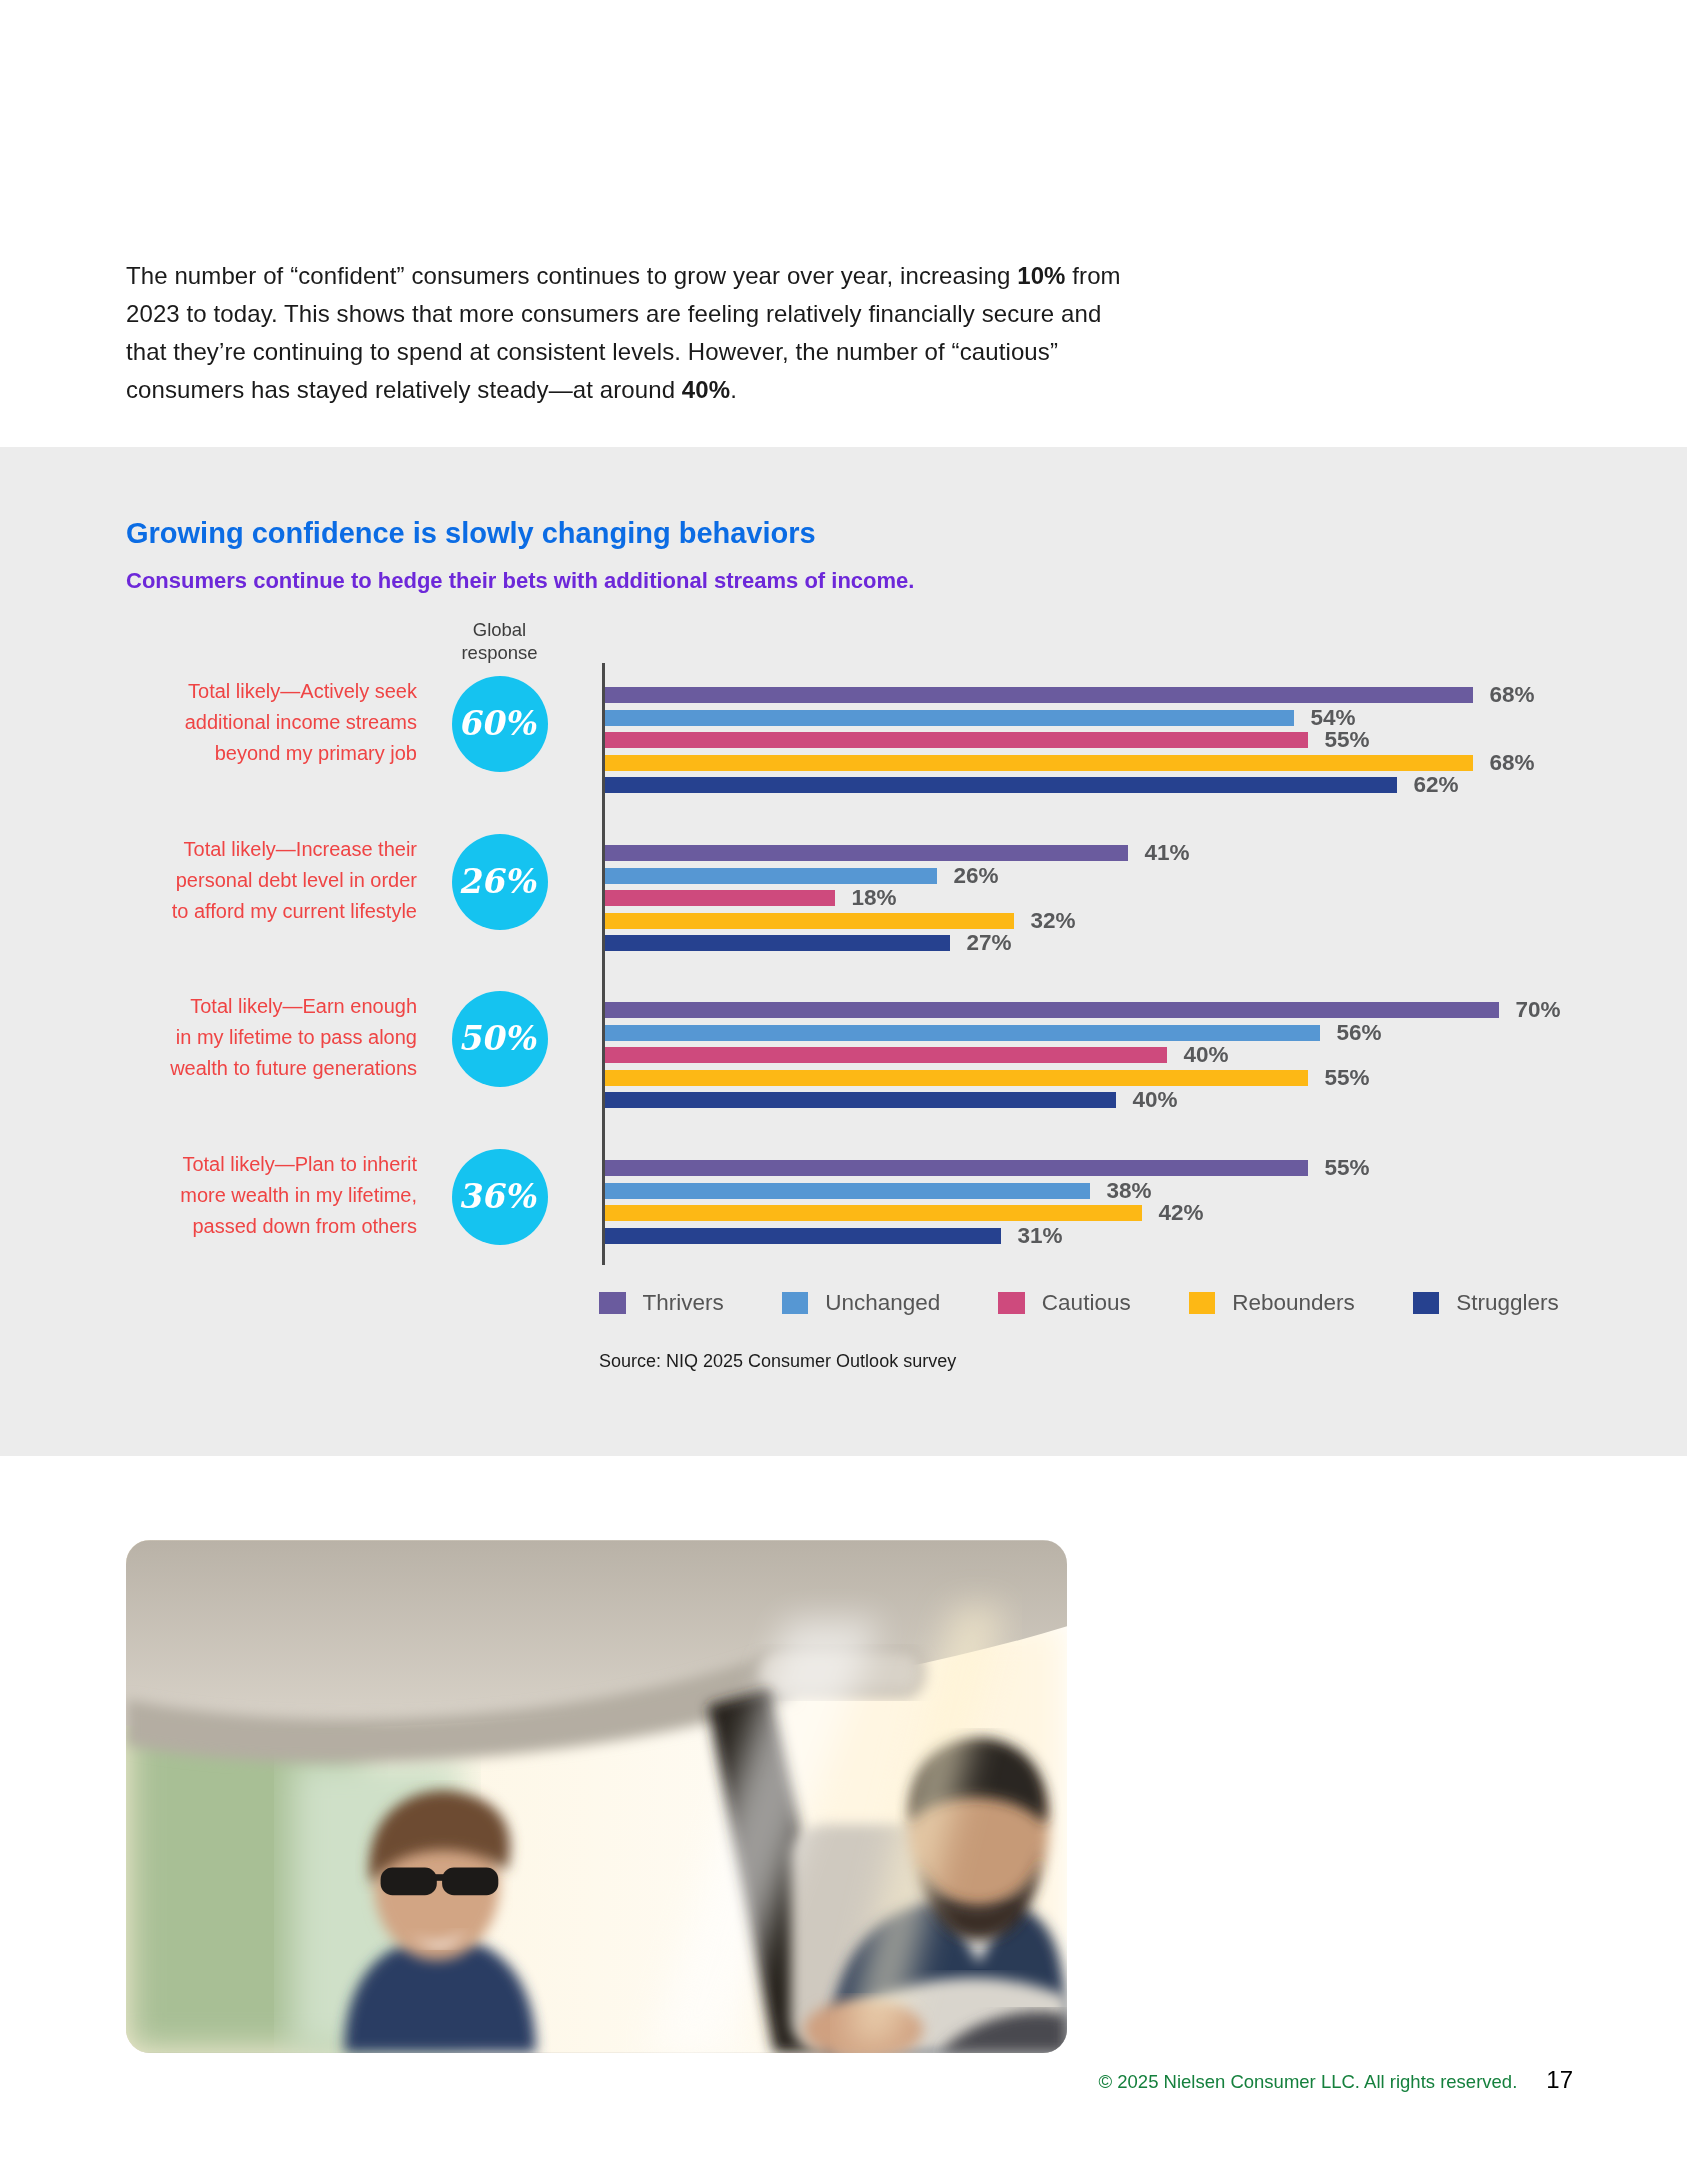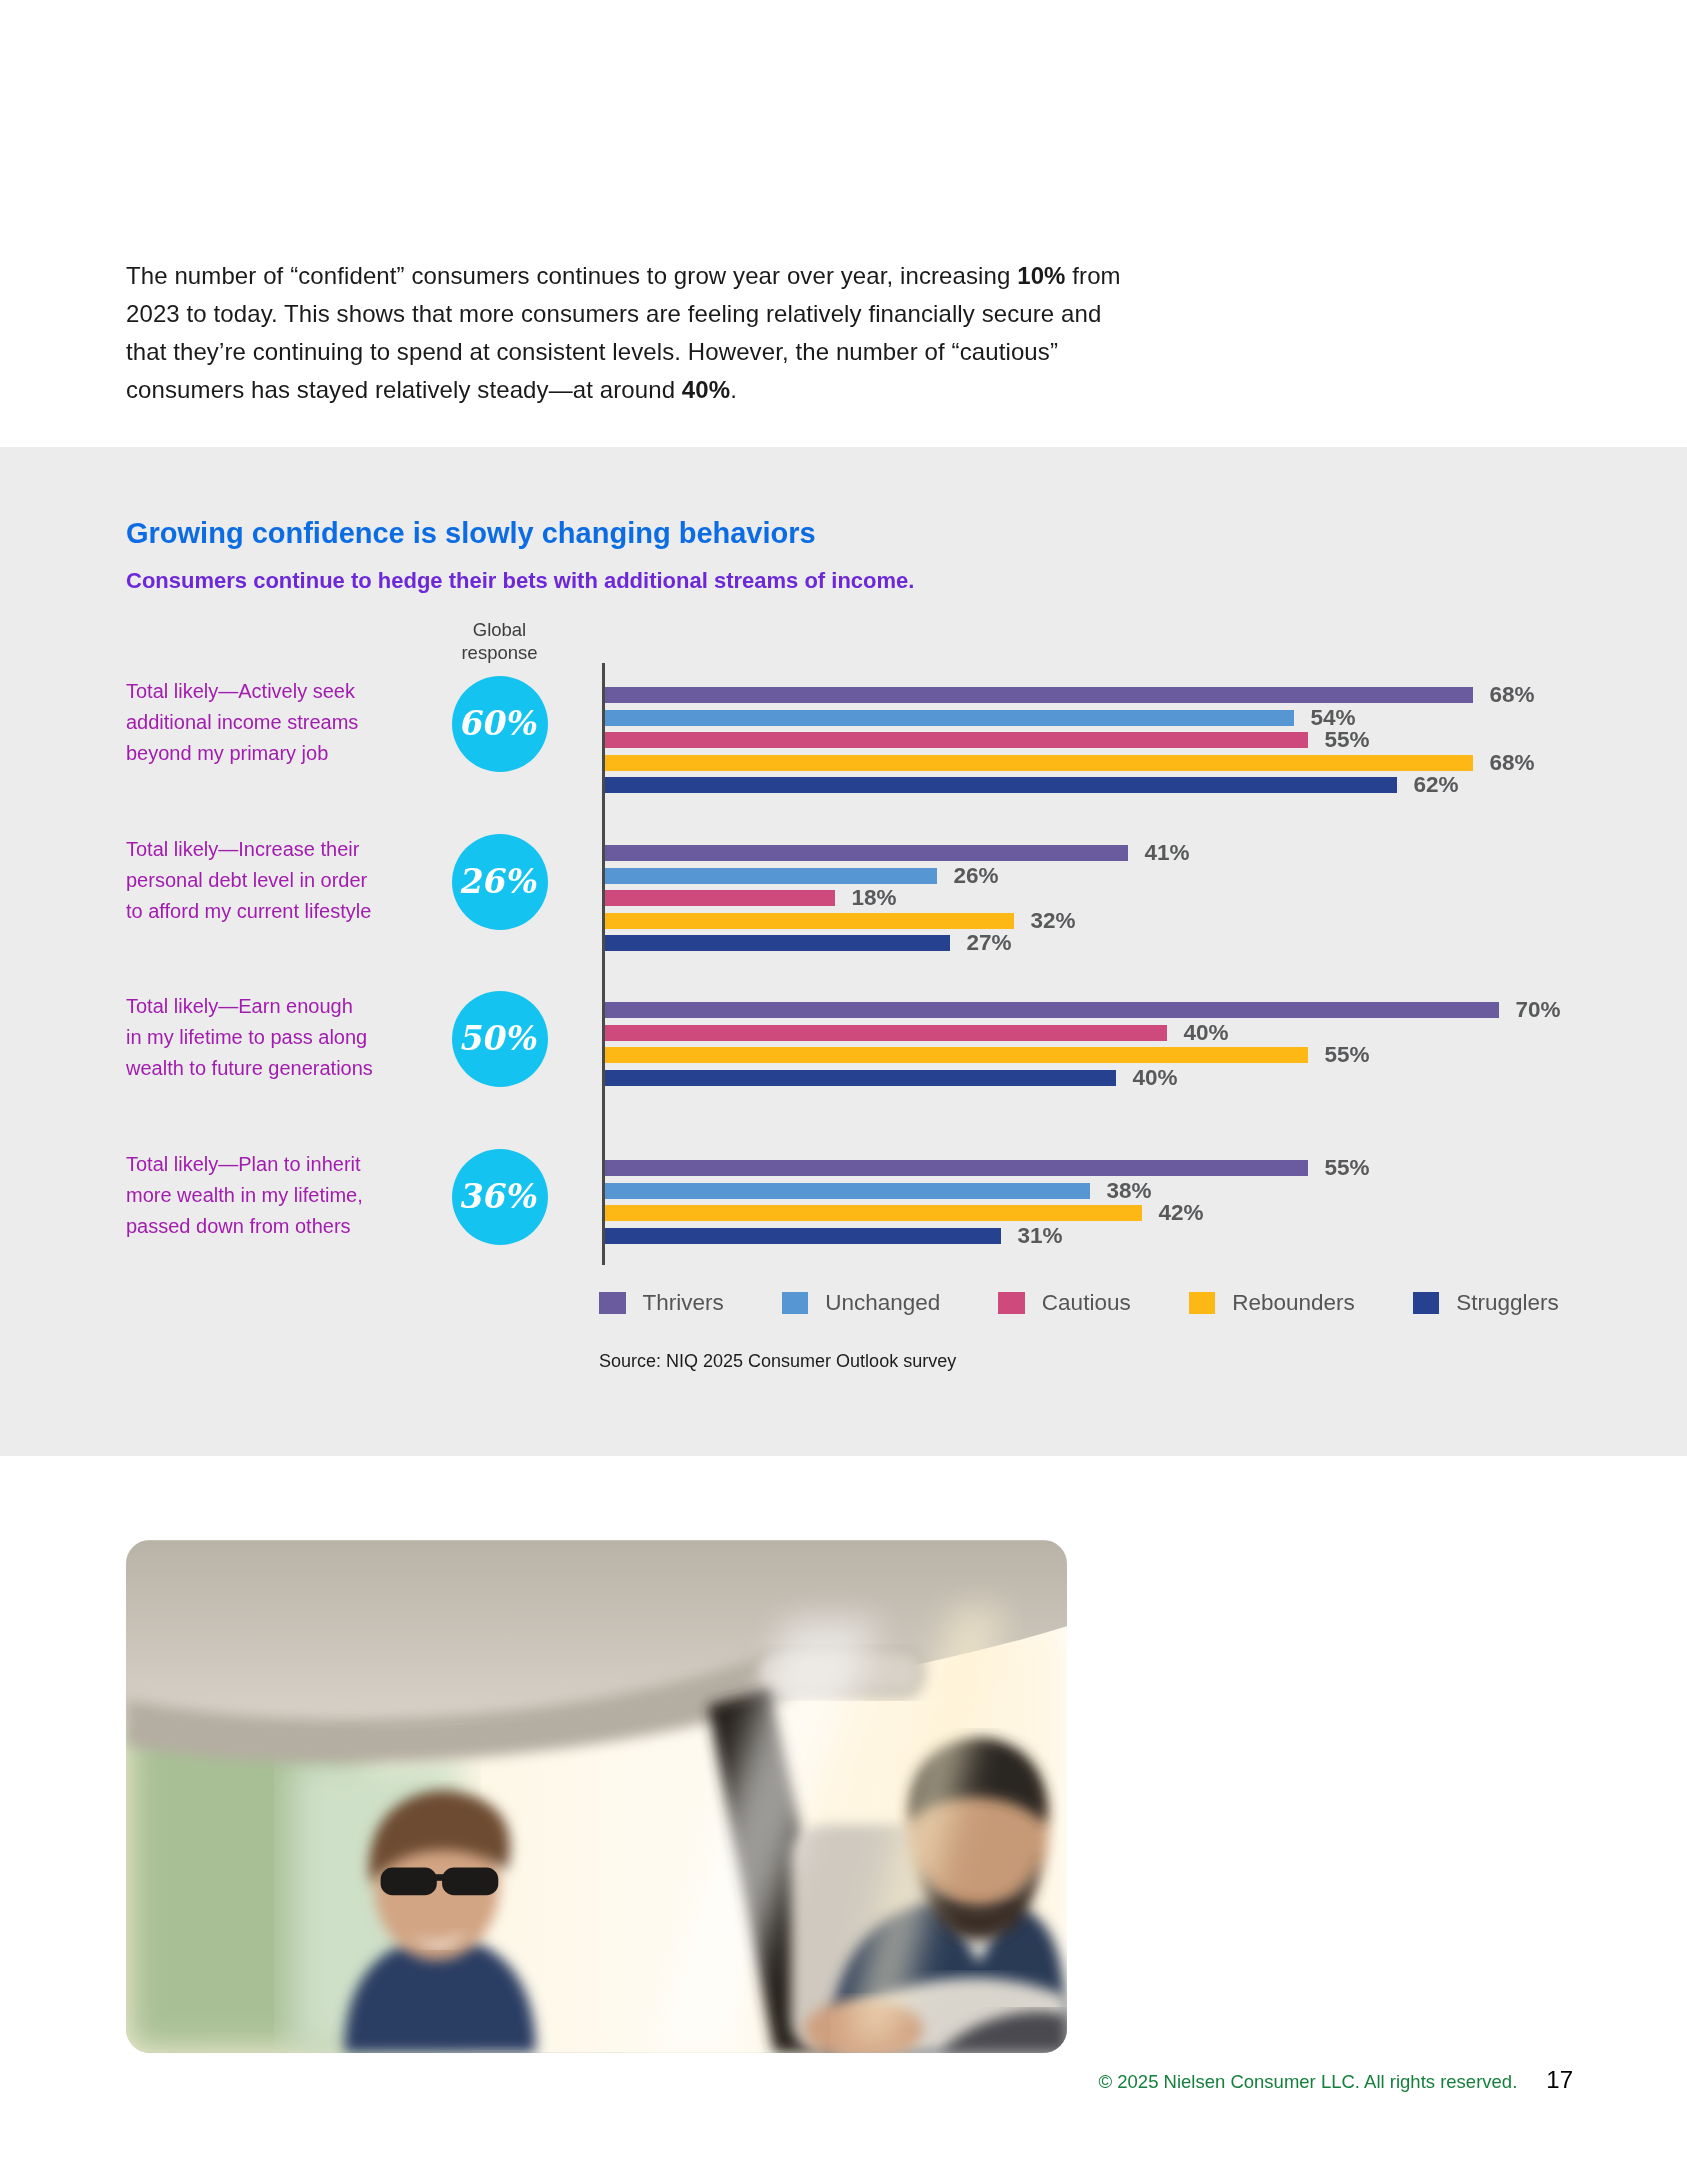--- a/index.html
+++ b/index.html
@@ -25,21 +25,21 @@
   .chart{position:absolute;left:126px;top:615px;width:1456px;height:662px;}
   .col-header{
     position:absolute;left:291px;top:4px;width:165px;text-align:center;
     font-size:18.5px;line-height:22.5px;font-weight:400;color:#3d3d3d;
   }
   .axis{
     position:absolute;left:476px;top:48px;width:3.3px;height:602px;background:#4a4a4a;
   }
   .group{position:absolute;left:0;width:1456px;height:106px;display:flex;}
   .g-label{
-    width:291px;padding-top:5.3px;text-align:left;font-size:20px;line-height:31px;color:#a21caf;
+    width:291px;padding-top:5.3px;text-align:right;font-size:20px;line-height:31px;color:#ef4444;
   }
   .g-circle-col{width:165px;display:flex;justify-content:center;}
   .g-circle{
     width:96px;height:96px;margin-top:4.6px;border-radius:50%;
     display:flex;align-items:center;justify-content:center;
     font-family:"DejaVu Serif", serif;font-style:italic;font-weight:700;
     font-size:33px;color:#ffffff;
   }
   .g-bars{margin-left:22.5px;flex:1;padding-top:16px;}
   .bar-row{display:flex;align-items:center;height:16px;margin-bottom:6.6px;}
@@ -152,20 +152,24 @@
             <div>in my lifetime to pass along</div>
             <div>wealth to future generations</div>
           </div>
           <div class="g-circle-col">
             <div class="g-circle" style="background: rgb(21, 195, 240);">50%</div>
           </div>
           <div class="g-bars">
             <div class="bar-row">
               <div class="bar" style="width: 894px; background: rgb(106, 91, 158);"></div>
               <span class="bar-val">70%</span>
+            </div>
+            <div class="bar-row">
+              <div class="bar" style="width: 715px; background: rgb(86, 151, 211);"></div>
+              <span class="bar-val">56%</span>
             </div>
             <div class="bar-row">
               <div class="bar" style="width: 562px; background: rgb(206, 74, 125);"></div>
               <span class="bar-val">40%</span>
             </div>
             <div class="bar-row">
               <div class="bar" style="width: 703px; background: rgb(253, 184, 21);"></div>
               <span class="bar-val">55%</span>
             </div>
             <div class="bar-row">

